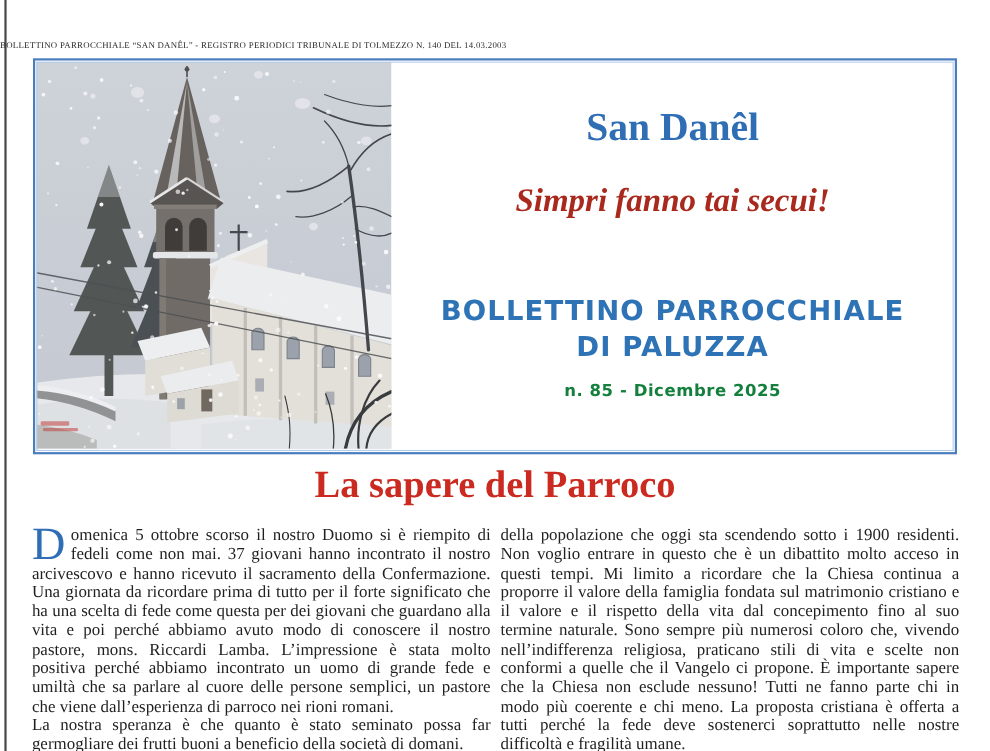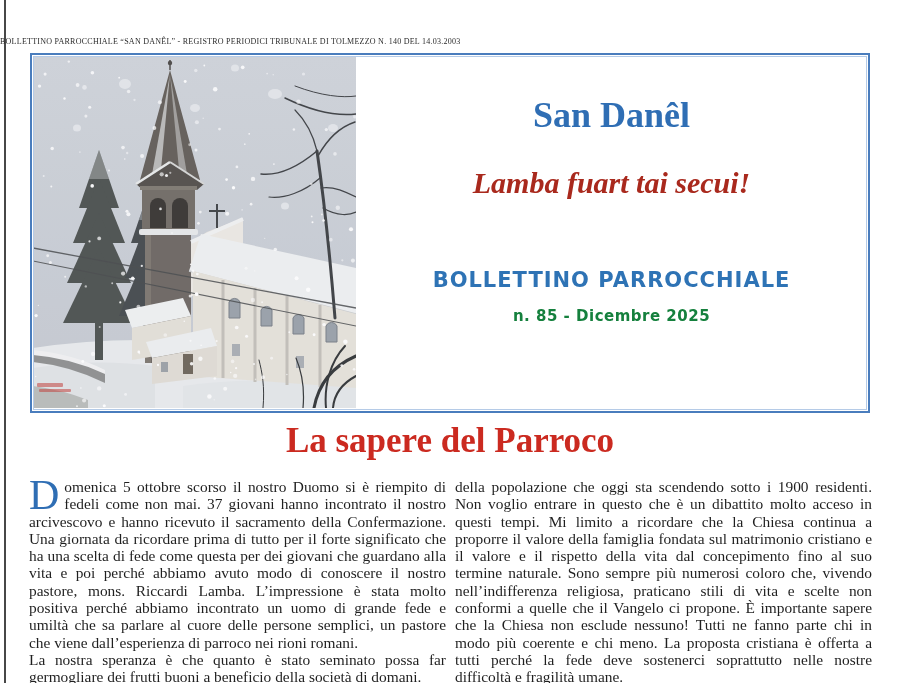--- a/index.html
+++ b/index.html
@@ -31,21 +31,21 @@
   .m-title{
     margin-top:40px;font-family:"Liberation Serif", serif;font-weight:700;
     font-size:36px;line-height:1.1;color:#2f6eb4;
   }
   .m-motto{
     margin-top:30px;font-family:"Liberation Serif", serif;font-weight:700;font-style:italic;
     font-size:30px;color:#a9291d;
   }
   .m-subtitle{
     margin-top:66px;font-family:"DejaVu Sans", sans-serif;font-weight:700;
-    font-size:21px;line-height:1.35;letter-spacing:1px;color:#2e73b5;
+    font-size:25px;line-height:1.35;letter-spacing:1px;color:#2e73b5;
   }
   .m-issue{
     margin-top:13px;font-family:"DejaVu Sans", sans-serif;font-weight:700;
     font-size:15px;letter-spacing:.5px;color:#15803d;
   }
   .article-heading{
     position:absolute;top:421px;left:0;width:100%;margin:0;text-align:center;
     font-family:"Liberation Serif", serif;font-weight:700;font-size:35px;color:#cb2a20;
   }
   .columns{
@@ -361,23 +361,24 @@
             <circle cx="203.9" cy="110.9" r="1.39" fill="#ffffff" opacity="0.76"></circle>
             <circle cx="321.7" cy="60.8" r="1.61" fill="#ffffff" opacity="0.54"></circle>
           </g>
 
         <rect width="323" height="352" fill="#c7ccd6" opacity="0.07"></rect>
       </svg>
     </div>
 
     <div class="masthead-right">
       <div class="m-title">San Danêl</div>
-      <div class="m-motto">Lamba fuart tai secui!</div>
+      <div class="m-motto">Simpri fanno tai secui!</div>
       <div class="m-subtitle">
         <div>BOLLETTINO PARROCCHIALE</div>
+        <div>DI PALUZZA</div>
       </div>
       <div class="m-issue">n. 85 - Dicembre 2025</div>
     </div>
   </div>
 
   <h1 class="article-heading">La sapere del Parroco</h1>
 
   <div class="columns">
     <div class="col">
       <p><span class="dropcap">D</span><span>omenica 5 ottobre scorso il nostro Duomo si è riempito di fedeli come non mai. 37 giovani hanno incontrato il nostro arcivescovo e hanno ricevuto il sacramento della Confermazione. Una giornata da ricordare prima di tutto per il forte significato che ha una scelta di fede come questa per dei giovani che guardano alla vita e poi perché abbiamo avuto modo di conoscere il nostro pastore, mons. Riccardi Lamba. L’impressione è stata molto positiva perché abbiamo incontrato un uomo di grande fede e umiltà che sa parlare al cuore delle persone semplici, un pastore che viene dall’esperienza di parroco nei rioni romani.</span></p>

